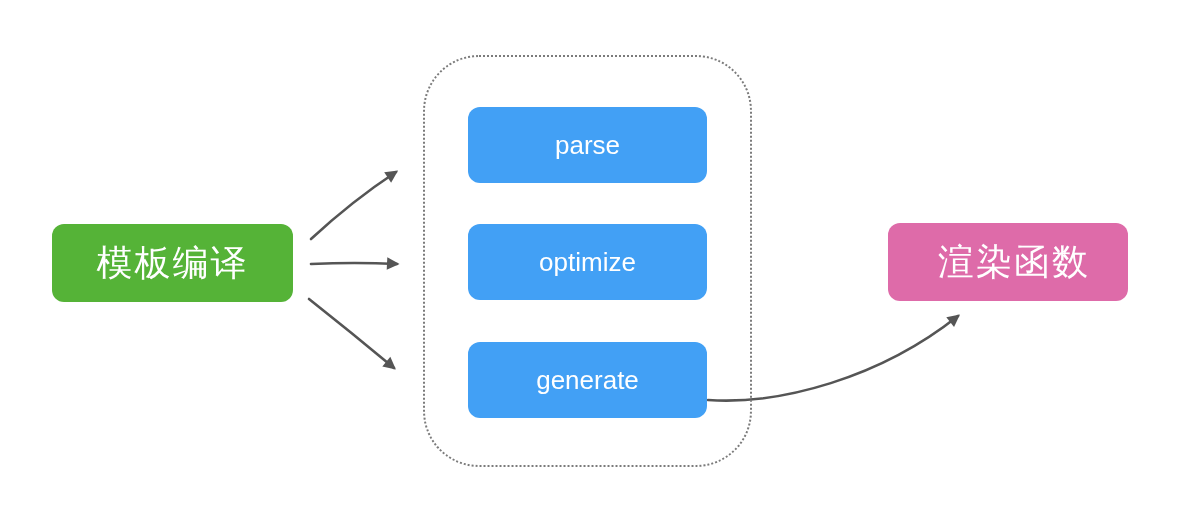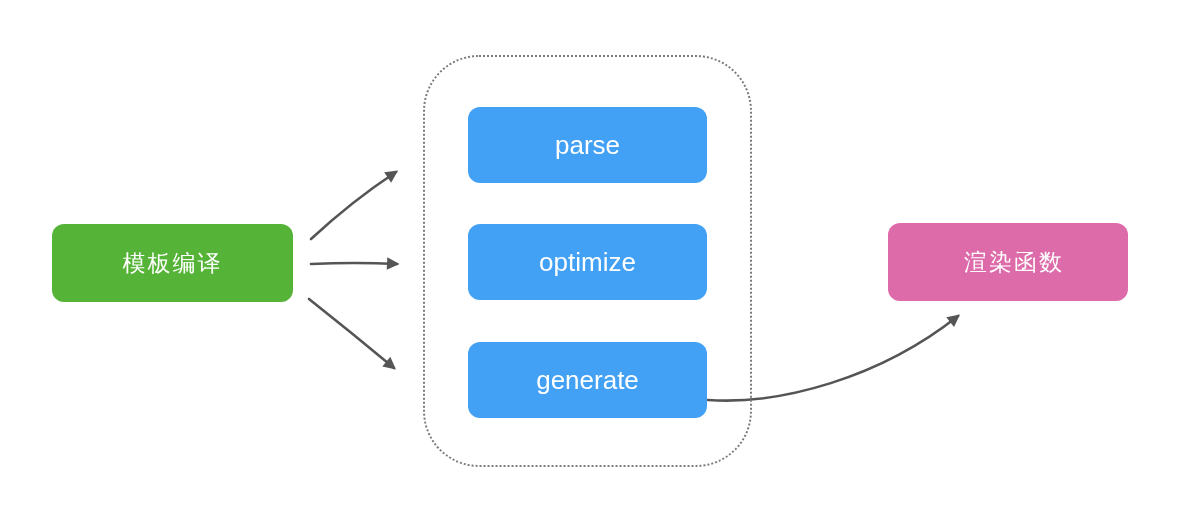--- a/index.html
+++ b/index.html
@@ -26,21 +26,21 @@
     position: absolute;
     display: flex;
     align-items: center;
     justify-content: center;
     border-radius: 12px;
     color: #ffffff;
     font-size: 26px;
     box-sizing: border-box;
   }
   .node.cjk {
-    font-size: 23px;
+    font-size: 36px;
     font-weight: 500;
     letter-spacing: 2px;
   }
   .source-node {
     left: 52px; top: 224px;
     width: 241px; height: 78px;
   }
   .output-node {
     left: 888px; top: 223px;
     width: 240px; height: 78px;

